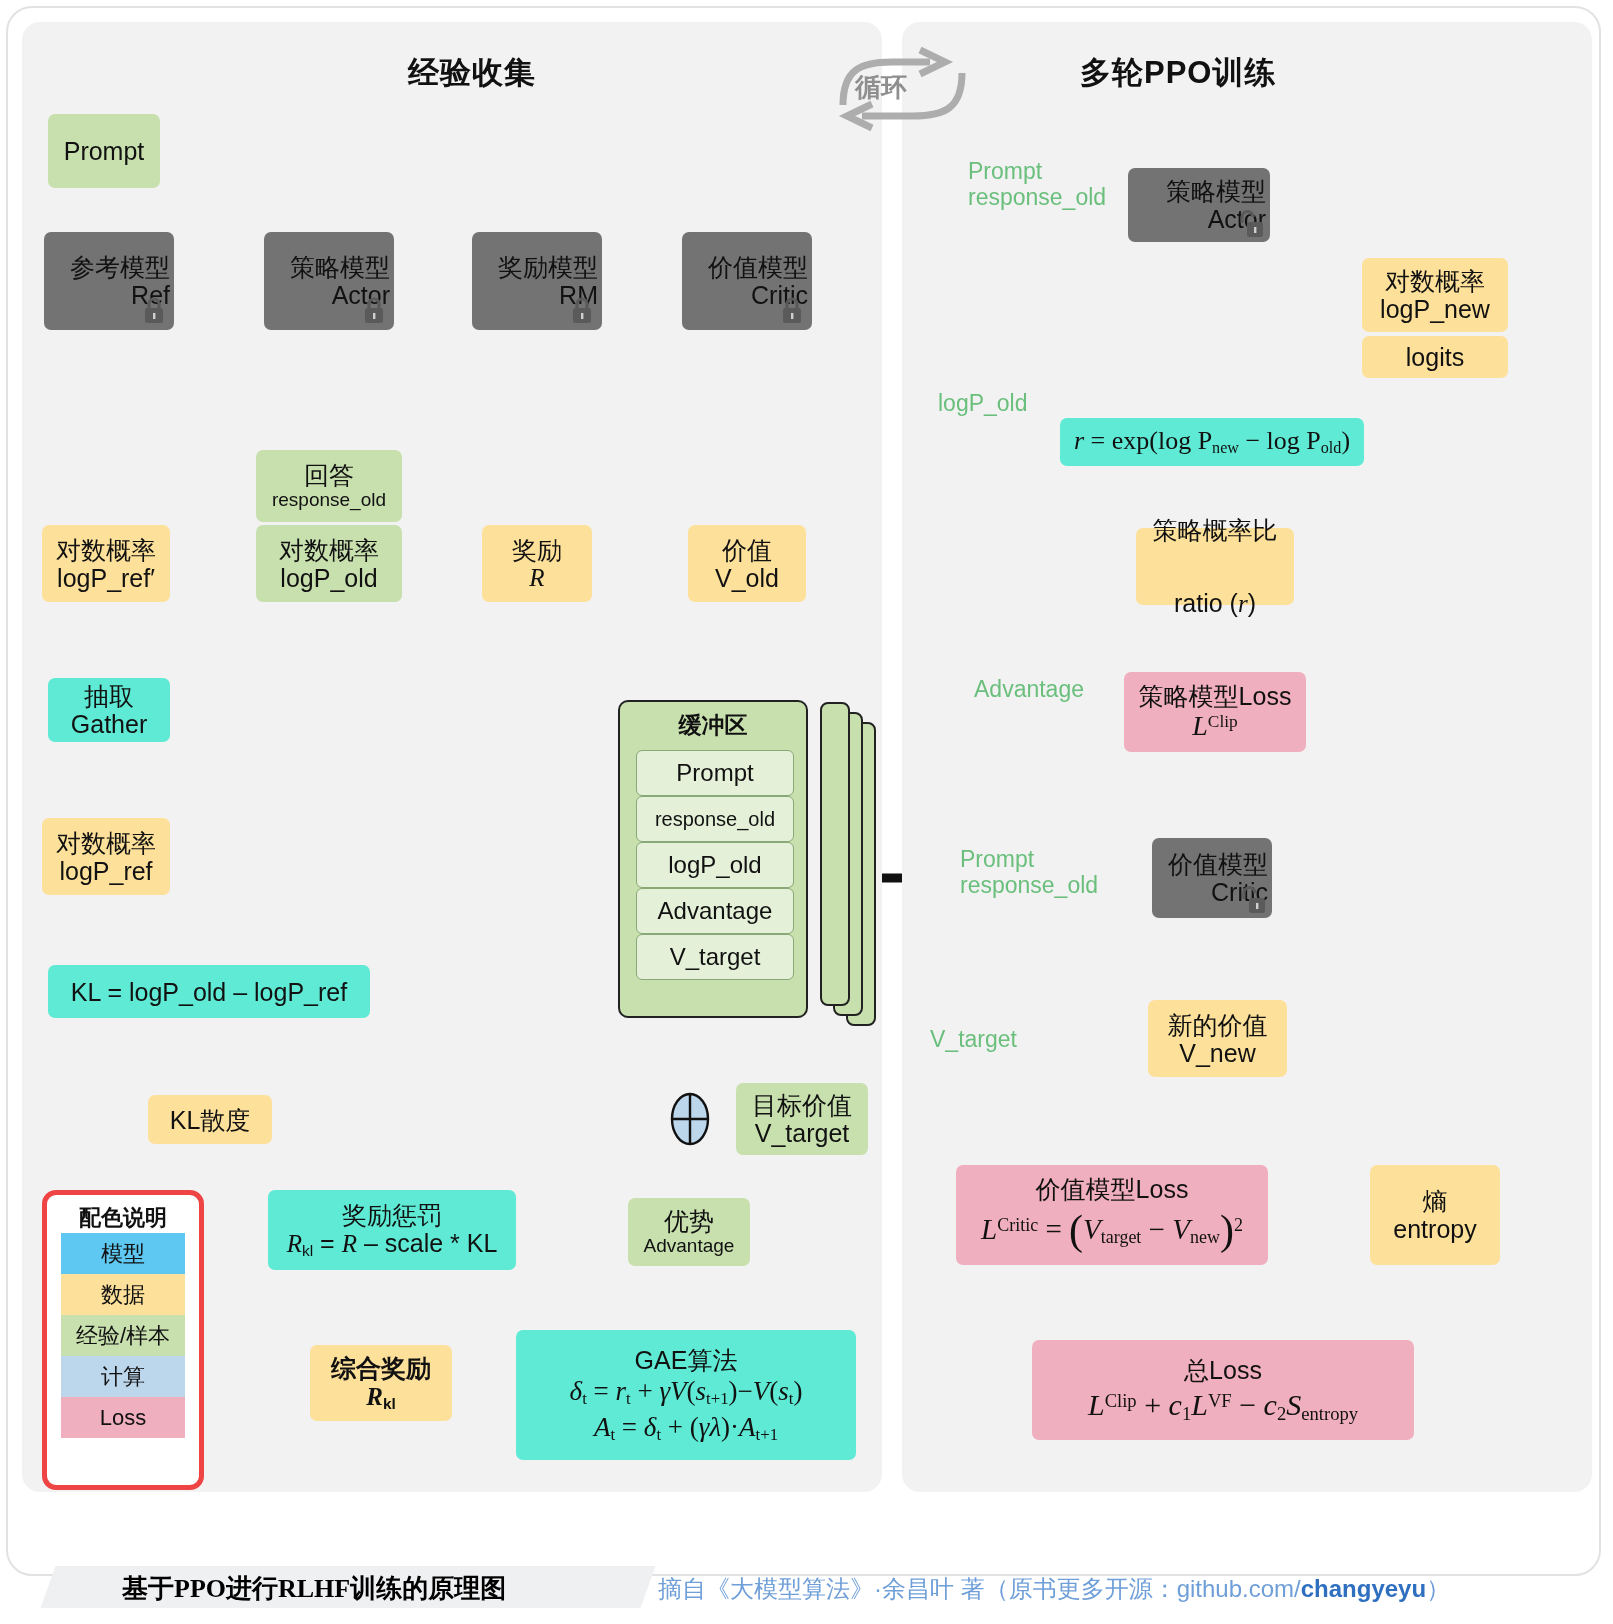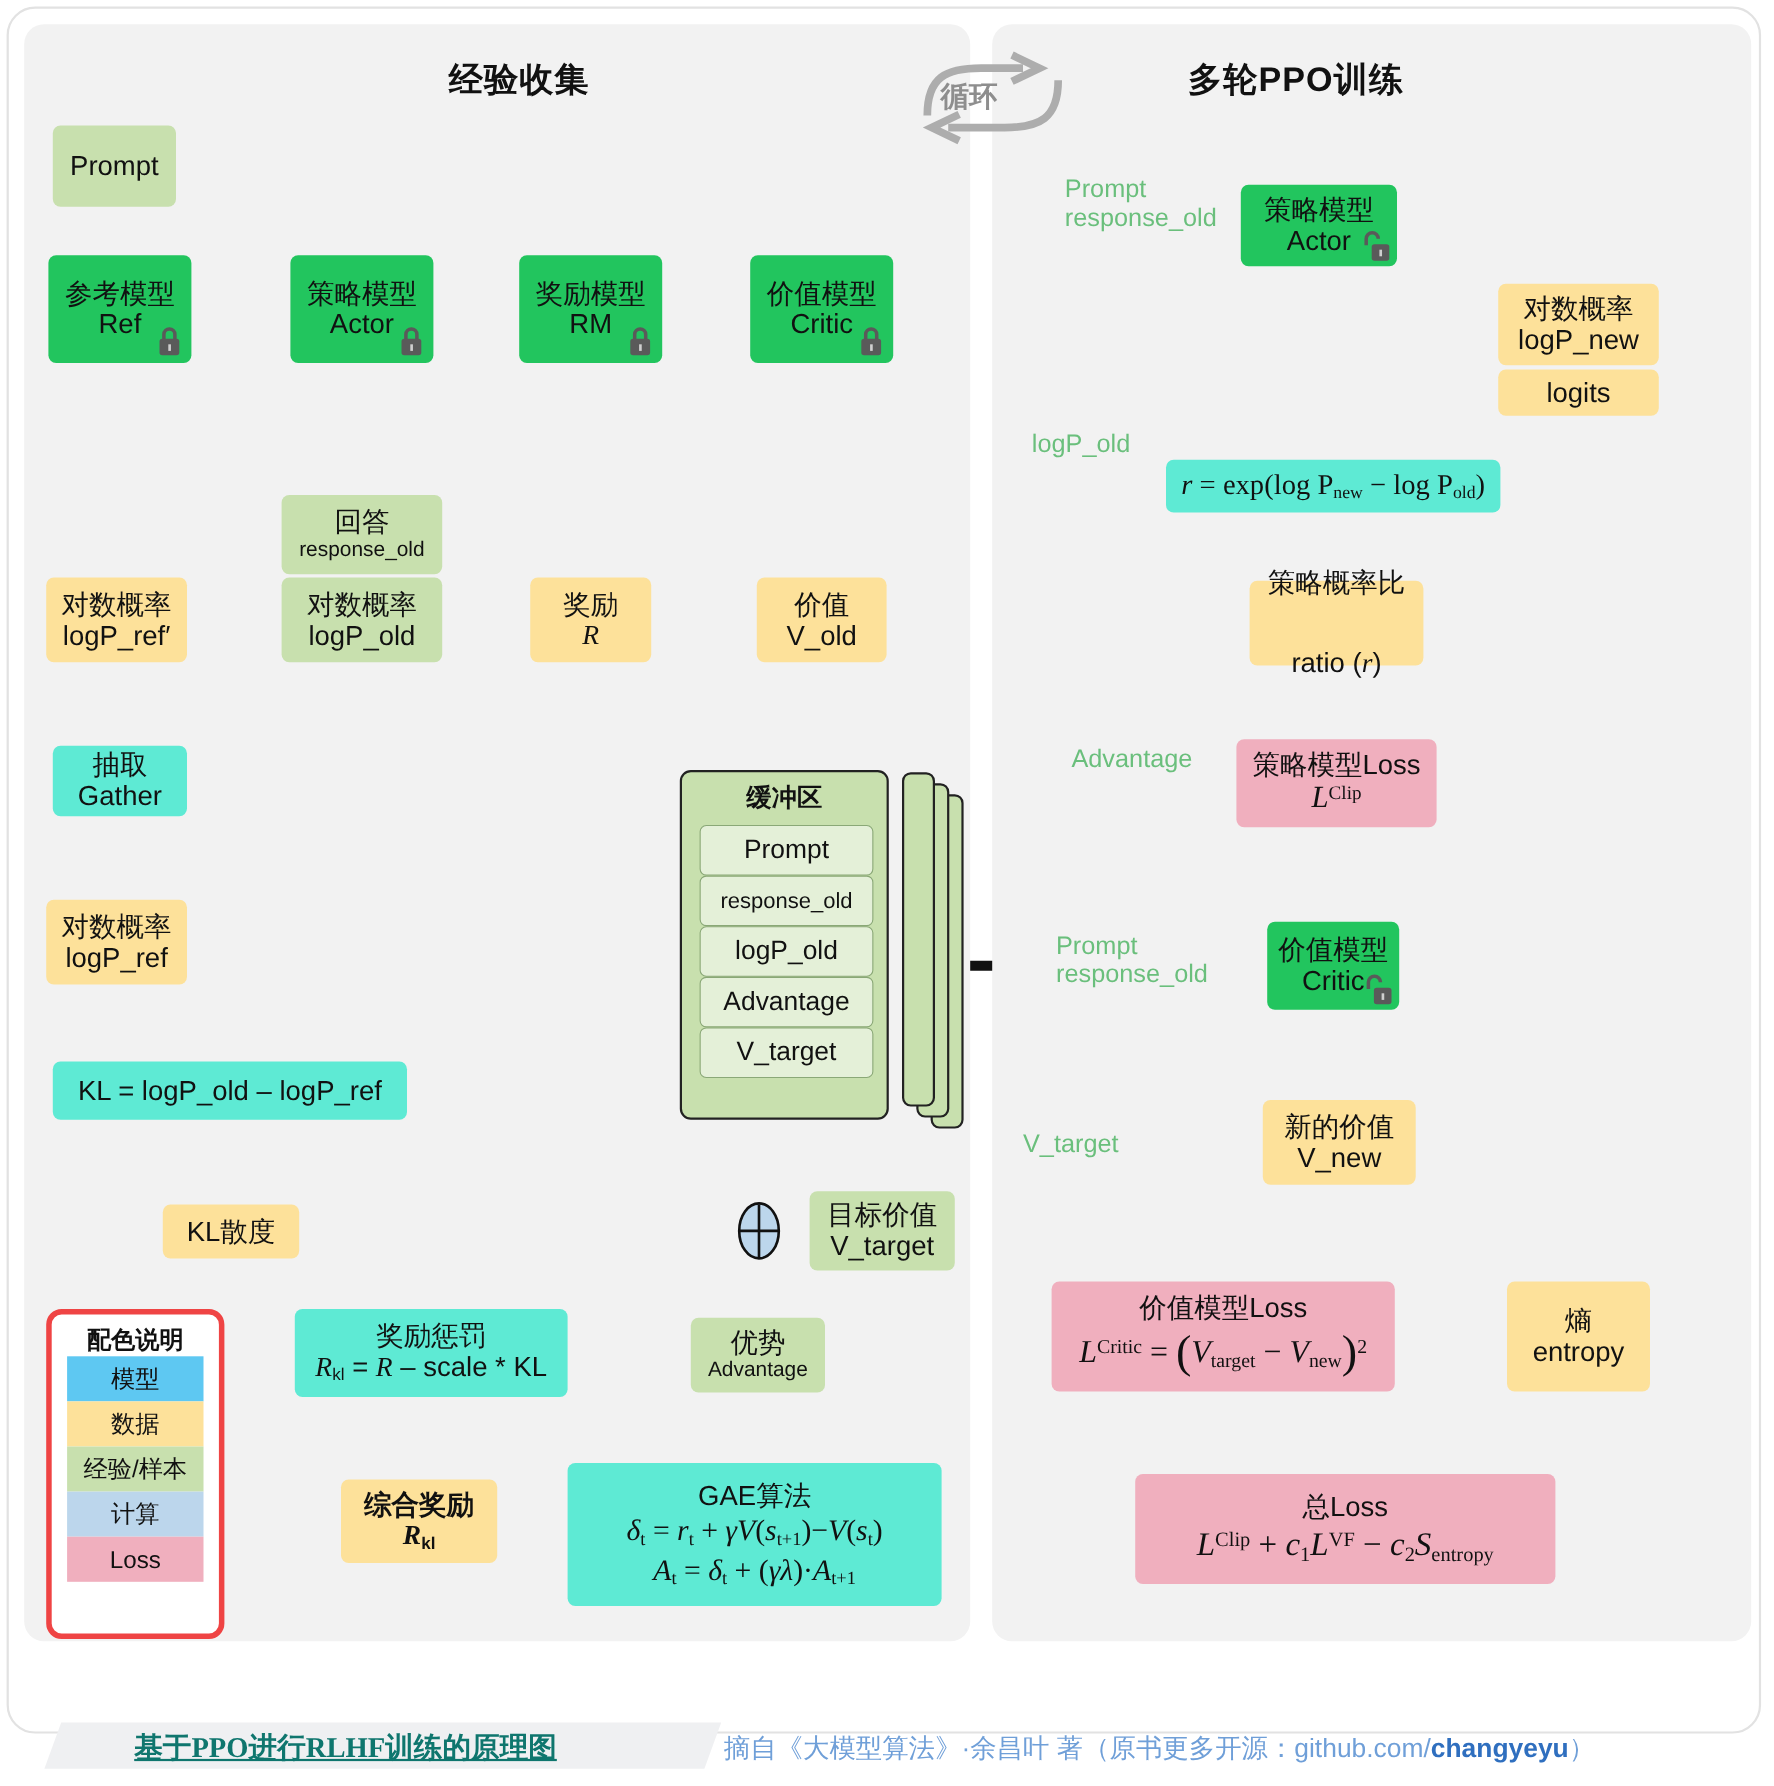--- a/index.html
+++ b/index.html
@@ -14,21 +14,21 @@
   #panel-right{left:902px;top:22px;width:690px;height:1470px;}
 
   .panel-title{position:absolute;font-weight:bold;color:#111;white-space:nowrap;}
   #title-left{left:408px;top:52px;font-size:31px;letter-spacing:1px;}
   #title-right{left:1080px;top:52px;font-size:31px;letter-spacing:1px;}
 
   
   .node{position:absolute;box-sizing:border-box;border-radius:7px;
         display:flex;flex-direction:column;align-items:center;justify-content:center;
         text-align:center;color:#111;line-height:1.12;padding:2px 4px;}
-  .n-model{background:#22c55e;}
+  .n-model{background:#737373;align-items:flex-end;}
   .n-data{background:#fde19a;}
   .n-exp{background:#c8e0ae;}
   .n-calc{background:#5eead4;}
   .n-loss{background:#f0afbe;}
   .l1{font-size:25px;}
   .l2{font-size:25px;}
   .small{font-size:19px;}
   .bold{font-weight:bold;}
 
   
@@ -52,22 +52,22 @@
 
   
   .legend{position:absolute;background:#fff;border:5px solid #ef4444;border-radius:14px;box-sizing:border-box;}
   .legend-title{text-align:center;font-weight:bold;font-size:22px;color:#111;margin-top:8px;}
   .legend-row{height:41px;margin:0 14px;display:flex;align-items:center;justify-content:center;
     font-size:22px;color:#111;}
 
   
   .footer-bar{position:absolute;left:48px;top:1566px;width:600px;height:42px;background:#eff0f2;
     transform:skewX(-20deg);}
-  .footer-a{position:absolute;left:122px;top:1571px;font-size:26px;font-weight:bold;color:#0f766e;
-    font-family:"Liberation Serif","DejaVu Serif",serif;white-space:nowrap;text-decoration:underline;}
+  .footer-a{position:absolute;left:122px;top:1571px;font-size:26px;font-weight:bold;color:#000000;
+    font-family:"Liberation Serif","DejaVu Serif",serif;white-space:nowrap;}
   .footer-b{position:absolute;left:658px;top:1573px;font-size:24px;color:#6f9fd8;white-space:nowrap;}
   .footer-b b{color:#2f6fbf;}
 
   svg.lines{position:absolute;left:0;top:0;width:1613px;height:1624px;pointer-events:none;}
   .ln{stroke:#6d6d6d;stroke-width:2.6;fill:none;}
   .ln-thick{stroke:#111;stroke-width:9;fill:none;}
   .loopline{stroke:#adadad;stroke-width:7;fill:none;}
   .loop-label{position:absolute;left:855px;top:70px;font-size:26px;font-weight:bold;color:#8e8e8e;}
 </style>
 </head>

